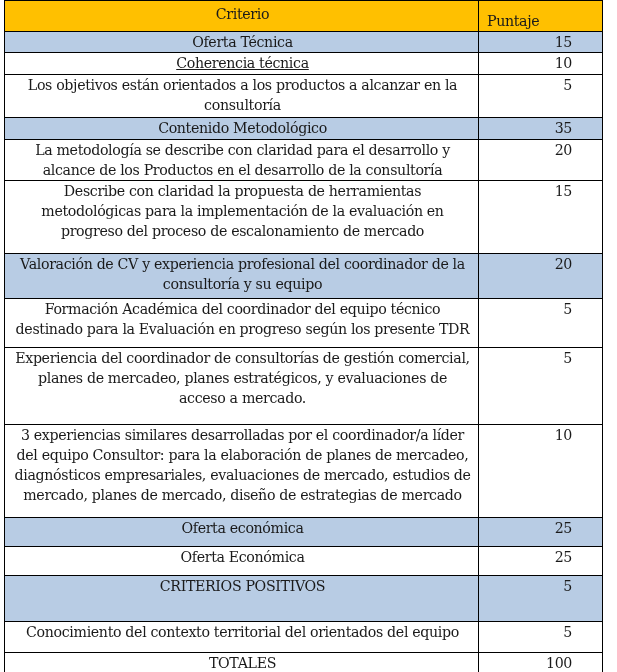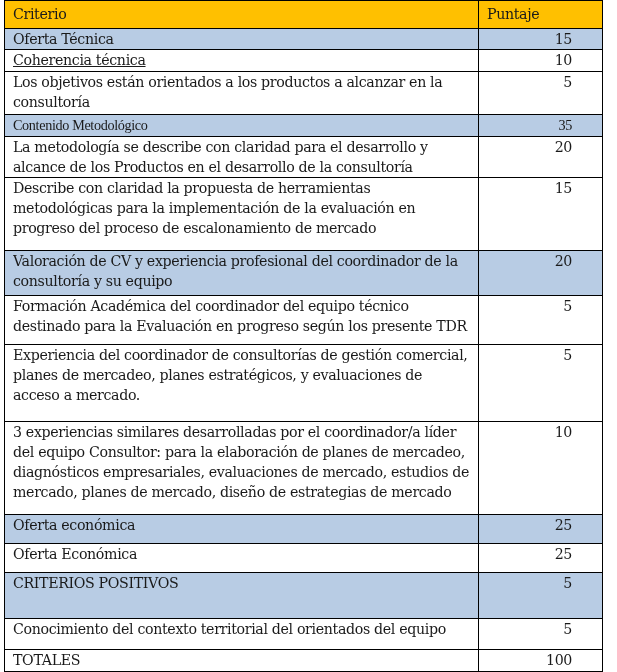--- a/index.html
+++ b/index.html
@@ -2,39 +2,39 @@
 <html><head>
   <meta charset="utf-8">
   <style>
     html, body { margin: 0; padding: 0; background: #ffffff; }
     body { width: 617px; height: 672px; position: relative; overflow: hidden;
            font-family: "DejaVu Serif", "Liberation Serif", serif; color: #1a1a1a; }
     table { position: absolute; left: 4px; top: 0; width: 598px; border-collapse: collapse; table-layout: fixed; }
     col.c1 { width: 474px; }
     col.c2 { width: 124px; }
     td, th { border: 1px solid #000; padding: 0 6px 0 8px; vertical-align: top; font-size: 14.2px; line-height: 20px;
-             font-weight: normal; text-align: left; overflow: hidden; letter-spacing: -0.35px; }
+             font-weight: normal; text-align: center; overflow: hidden; letter-spacing: -0.35px; }
     th { background: #ffc000; }
     td.num { text-align: right; padding-right: 30px; }
     th.num { text-align: left; padding-left: 8px; }
     tr.section td { background: #b8cce4; }
     .crit { white-space: normal; }
   </style>
 </head>
 <body>
 
 <table>
   <colgroup>
       <col class="c1">
       <col class="c2">
     </colgroup>
   <thead>
     <tr style="height:28px">
       <th style="padding-top:3px">Criterio</th>
-      <th class="num" style="padding-top:3px">Puntaje</th>
+      <th class="num" style="padding-top:10px">Puntaje</th>
     </tr>
   </thead>
   <tbody id="tbody">
       <tr class="section" style="height: 18px;">
         <td class="crit">
           <div style="max-height: 21px; overflow: hidden;">Oferta Técnica</div>
         </td>
         <td class="num">15</td>
       </tr>
       <tr style="height: 22px;">
@@ -42,21 +42,21 @@
           <div style="max-height: 21px; overflow: hidden; text-decoration: underline;">Coherencia técnica</div>
         </td>
         <td class="num">10</td>
       </tr>
       <tr style="height: 43px;">
         <td class="crit">
           <div style="max-height: 42px; overflow: hidden;">Los objetivos están orientados a los productos a alcanzar en la consultoría</div>
         </td>
         <td class="num">5</td>
       </tr>
-      <tr class="section" style="height: 22px; font-family: Liberation Serif, serif;">
+      <tr class="section" style="height: 22px;">
         <td class="crit">
           <div style="max-height: 22px; overflow: hidden;">Contenido Metodológico</div>
         </td>
         <td class="num">35</td>
       </tr>
       <tr style="height: 36px;">
         <td class="crit">
           <div style="max-height: 44px; overflow: hidden;">La metodología se describe con claridad para el desarrollo y alcance de los Productos en el desarrollo de la consultoría</div>
         </td>
         <td class="num">20</td>

